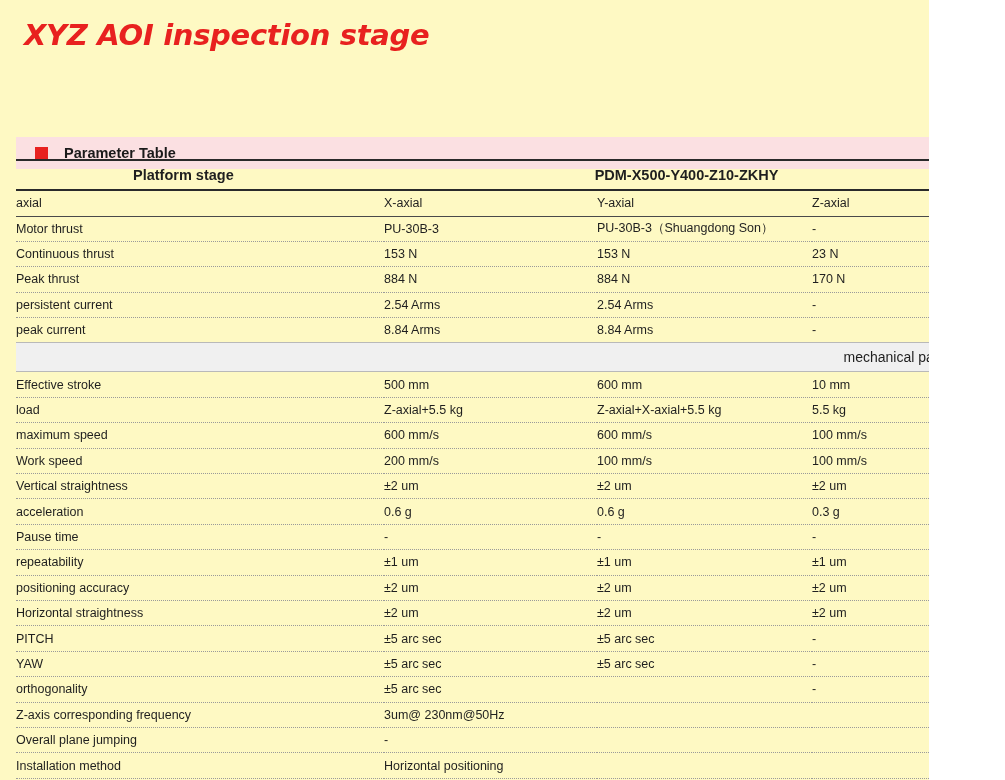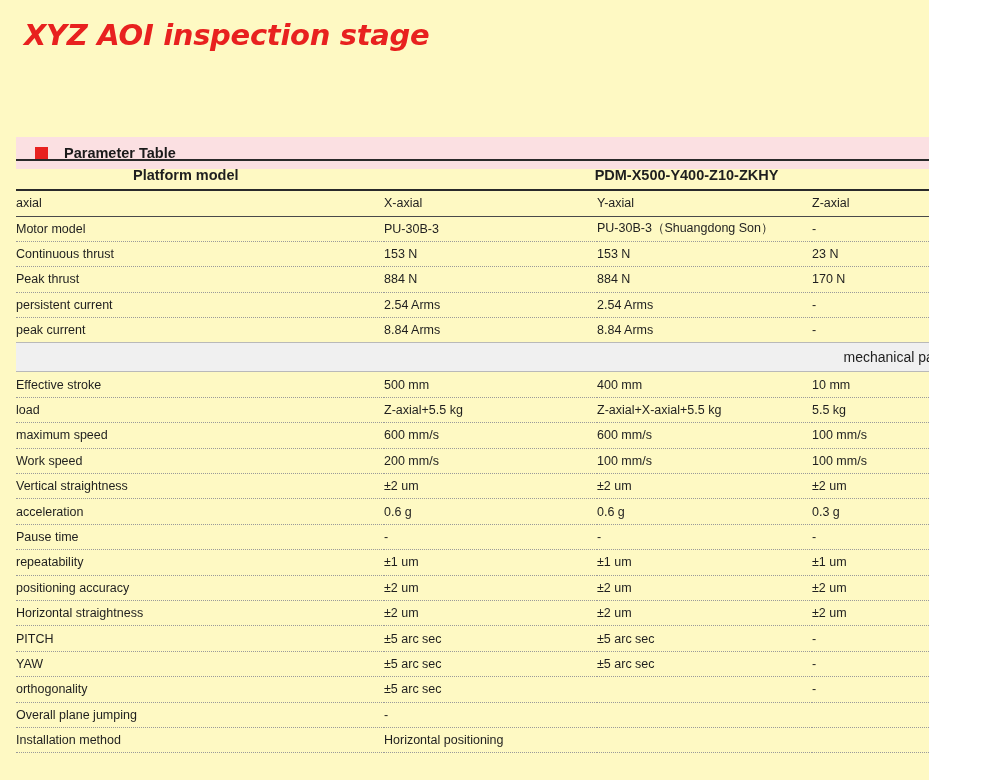--- a/index.html
+++ b/index.html
@@ -127,33 +127,33 @@
   <div class="table-wrap">
     <table class="params">
       <colgroup>
         <col class="c-label">
           <col class="c-x">
           <col class="c-y">
           <col class="c-z">
       </colgroup>
       <tbody>
         <tr class="head-row">
-          <td class="label">Platform model</td>
+          <td class="label">Platform stage</td>
           <td class="model" colspan="3">PDM-X500-Y400-Z10-ZKHY</td>
         </tr>
 
         <tr class="sub-row">
           <td class="label">axial</td>
           <td class="cx">X-axial</td>
           <td class="cy">Y-axial</td>
           <td class="cz">Z-axial</td>
         </tr>
 
         <tr>
-          <td class="label">Motor model</td>
+          <td class="label">Motor thrust</td>
           <td class="cx">PU-30B-3</td>
           <td class="cy">PU-30B-3（Shuangdong Son）</td>
           <td class="cz">-</td>
         </tr>
         <tr>
           <td class="label">Continuous thrust</td>
           <td class="cx">153 N</td>
           <td class="cy">153 N</td>
           <td class="cz">23 N</td>
         </tr>
@@ -176,21 +176,21 @@
           <td class="cz">-</td>
         </tr>
 
         <tr class="band">
           <td colspan="4">mechanical parameters</td>
         </tr>
 
         <tr>
           <td class="label">Effective stroke</td>
           <td class="cx">500 mm</td>
-          <td class="cy">400 mm</td>
+          <td class="cy">600 mm</td>
           <td class="cz">10 mm</td>
         </tr>
         <tr>
           <td class="label">load</td>
           <td class="cx">Z-axial+5.5 kg</td>
           <td class="cy">Z-axial+X-axial+5.5 kg</td>
           <td class="cz">5.5 kg</td>
         </tr>
         <tr>
           <td class="label">maximum speed</td>
@@ -252,20 +252,24 @@
           <td class="cy">±5 arc sec</td>
           <td class="cz">-</td>
         </tr>
 
         <tr>
           <td class="label">orthogonality</td>
           <td class="cx" colspan="2">±5 arc sec</td>
           <td class="cz">-</td>
         </tr>
         <tr>
+          <td class="label">Z-axis corresponding frequency</td>
+          <td class="cy" colspan="3">3um@ 230nm@50Hz</td>
+        </tr>
+        <tr>
           <td class="label">Overall plane jumping</td>
           <td class="cy" colspan="3">-</td>
         </tr>
         <tr class="last">
           <td class="label">Installation method</td>
           <td class="cy" colspan="3">Horizontal positioning</td>
         </tr>
       </tbody>
     </table>
   </div>

